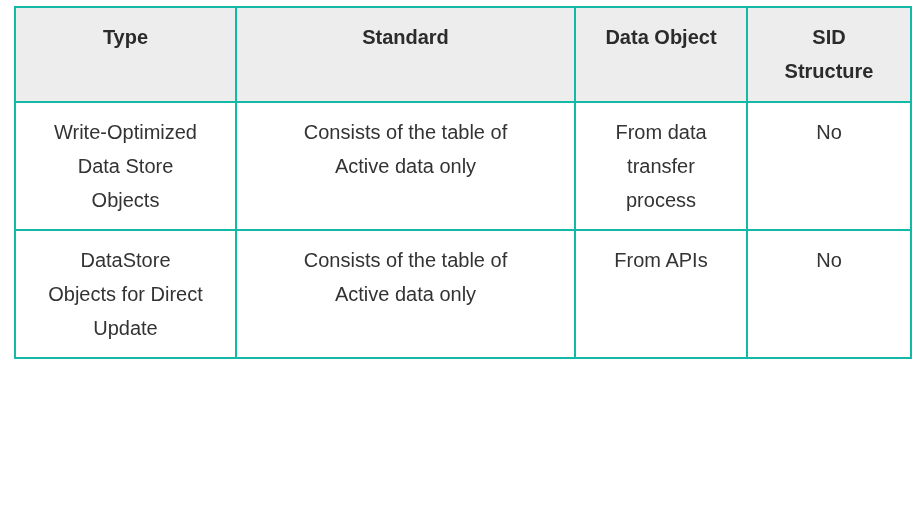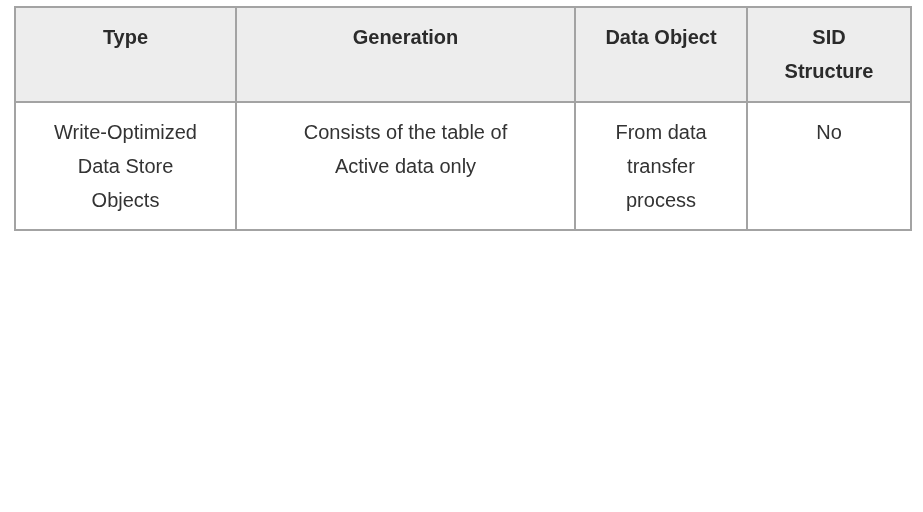--- a/index.html
+++ b/index.html
@@ -18,21 +18,21 @@
     box-sizing: border-box;
     padding: 6px 0 0 14px;
   }
   table.ds-table {
     border-collapse: collapse;
     table-layout: fixed;
     width: 896px;
   }
   table.ds-table th,
   table.ds-table td {
-    border: 2px solid #a3a3a3;
+    border: 2px solid #14b8a6;
     text-align: center;
     vertical-align: top;
     font-size: 20px;
     line-height: 34px;
     color: #333333;
     white-space: pre-line;
     padding: 12px 0;
     box-sizing: border-box;
     word-wrap: break-word;
   }
@@ -60,33 +60,42 @@
   <table class="ds-table">
     <colgroup>
       <col class="c-type">
       <col class="c-structure">
       <col class="c-supply">
       <col class="c-sid">
     </colgroup>
     <thead>
       <tr>
         <th>Type</th>
-        <th>Generation</th>
+        <th>Standard</th>
         <th>Data Object</th>
         <th>SID
 Structure</th>
       </tr>
     </thead>
     <tbody>
       <tr class="r2">
         <td>Write-Optimized
 Data Store
 Objects</td>
         <td>Consists of the table of
 Active data only</td>
         <td>From data
 transfer
 process</td>
         <td>No</td>
       </tr>
+      <tr class="r3">
+        <td>DataStore
+Objects for Direct
+Update</td>
+        <td>Consists of the table of
+Active data only</td>
+        <td>From APIs</td>
+        <td>No</td>
+      </tr>
     </tbody>
   </table>
 </div>
 
 </body></html>

